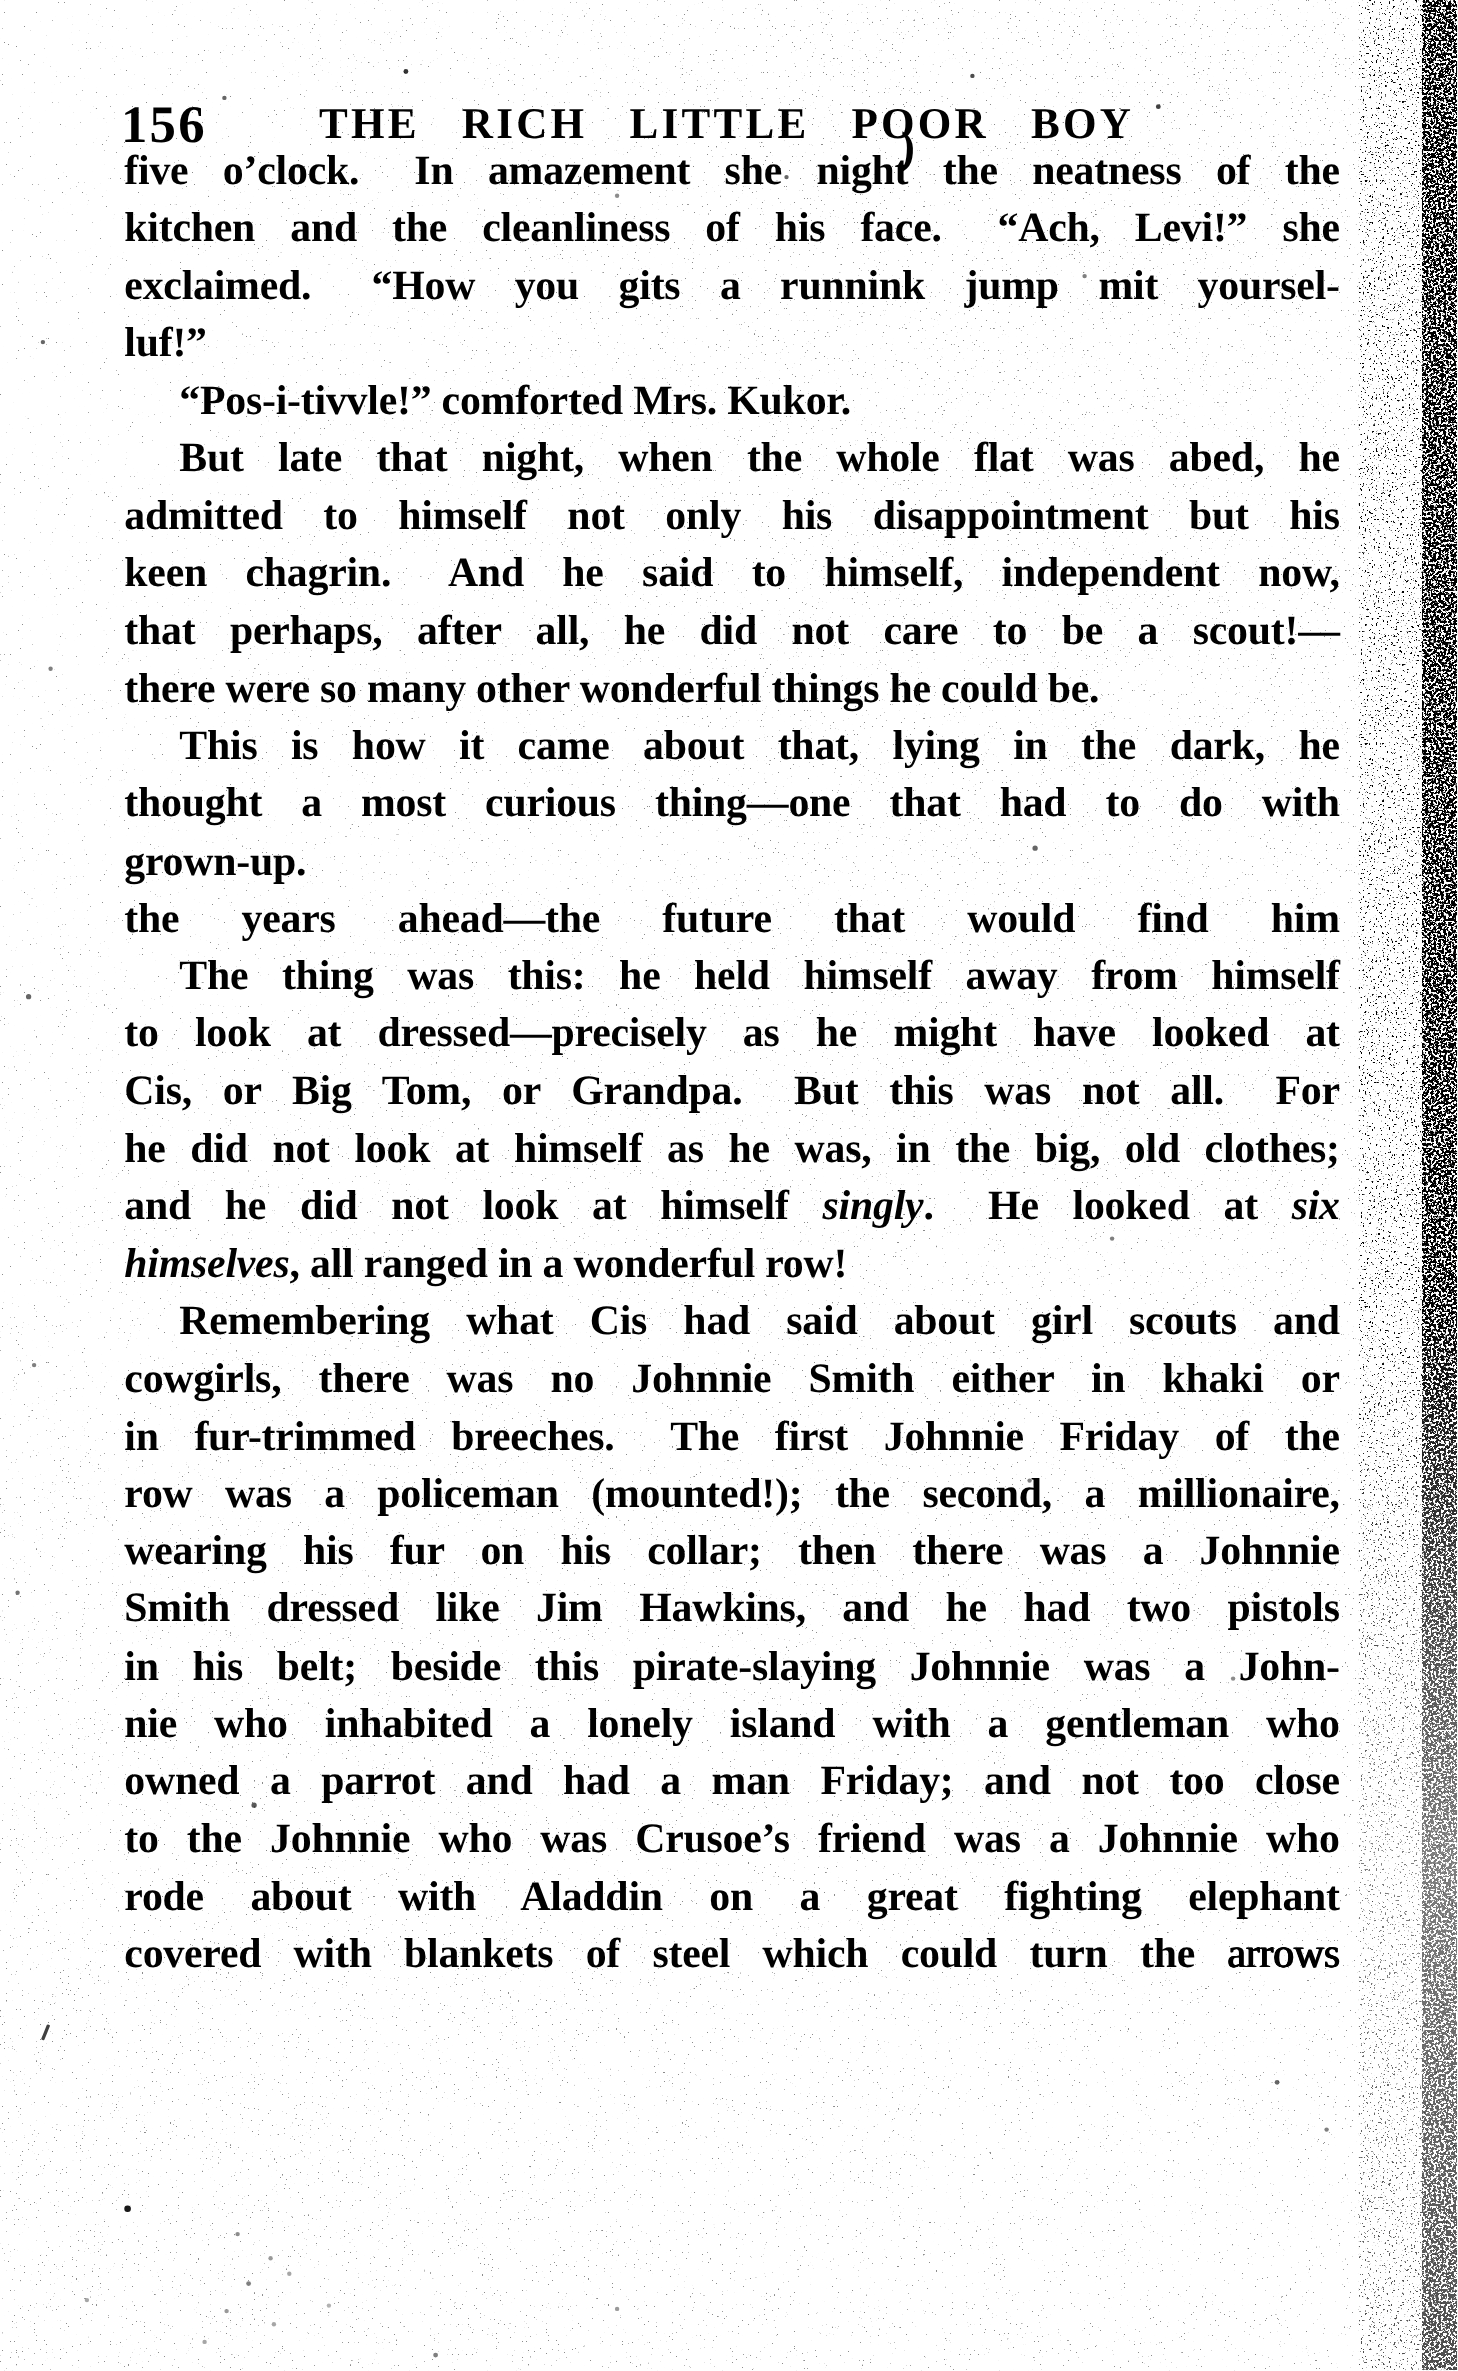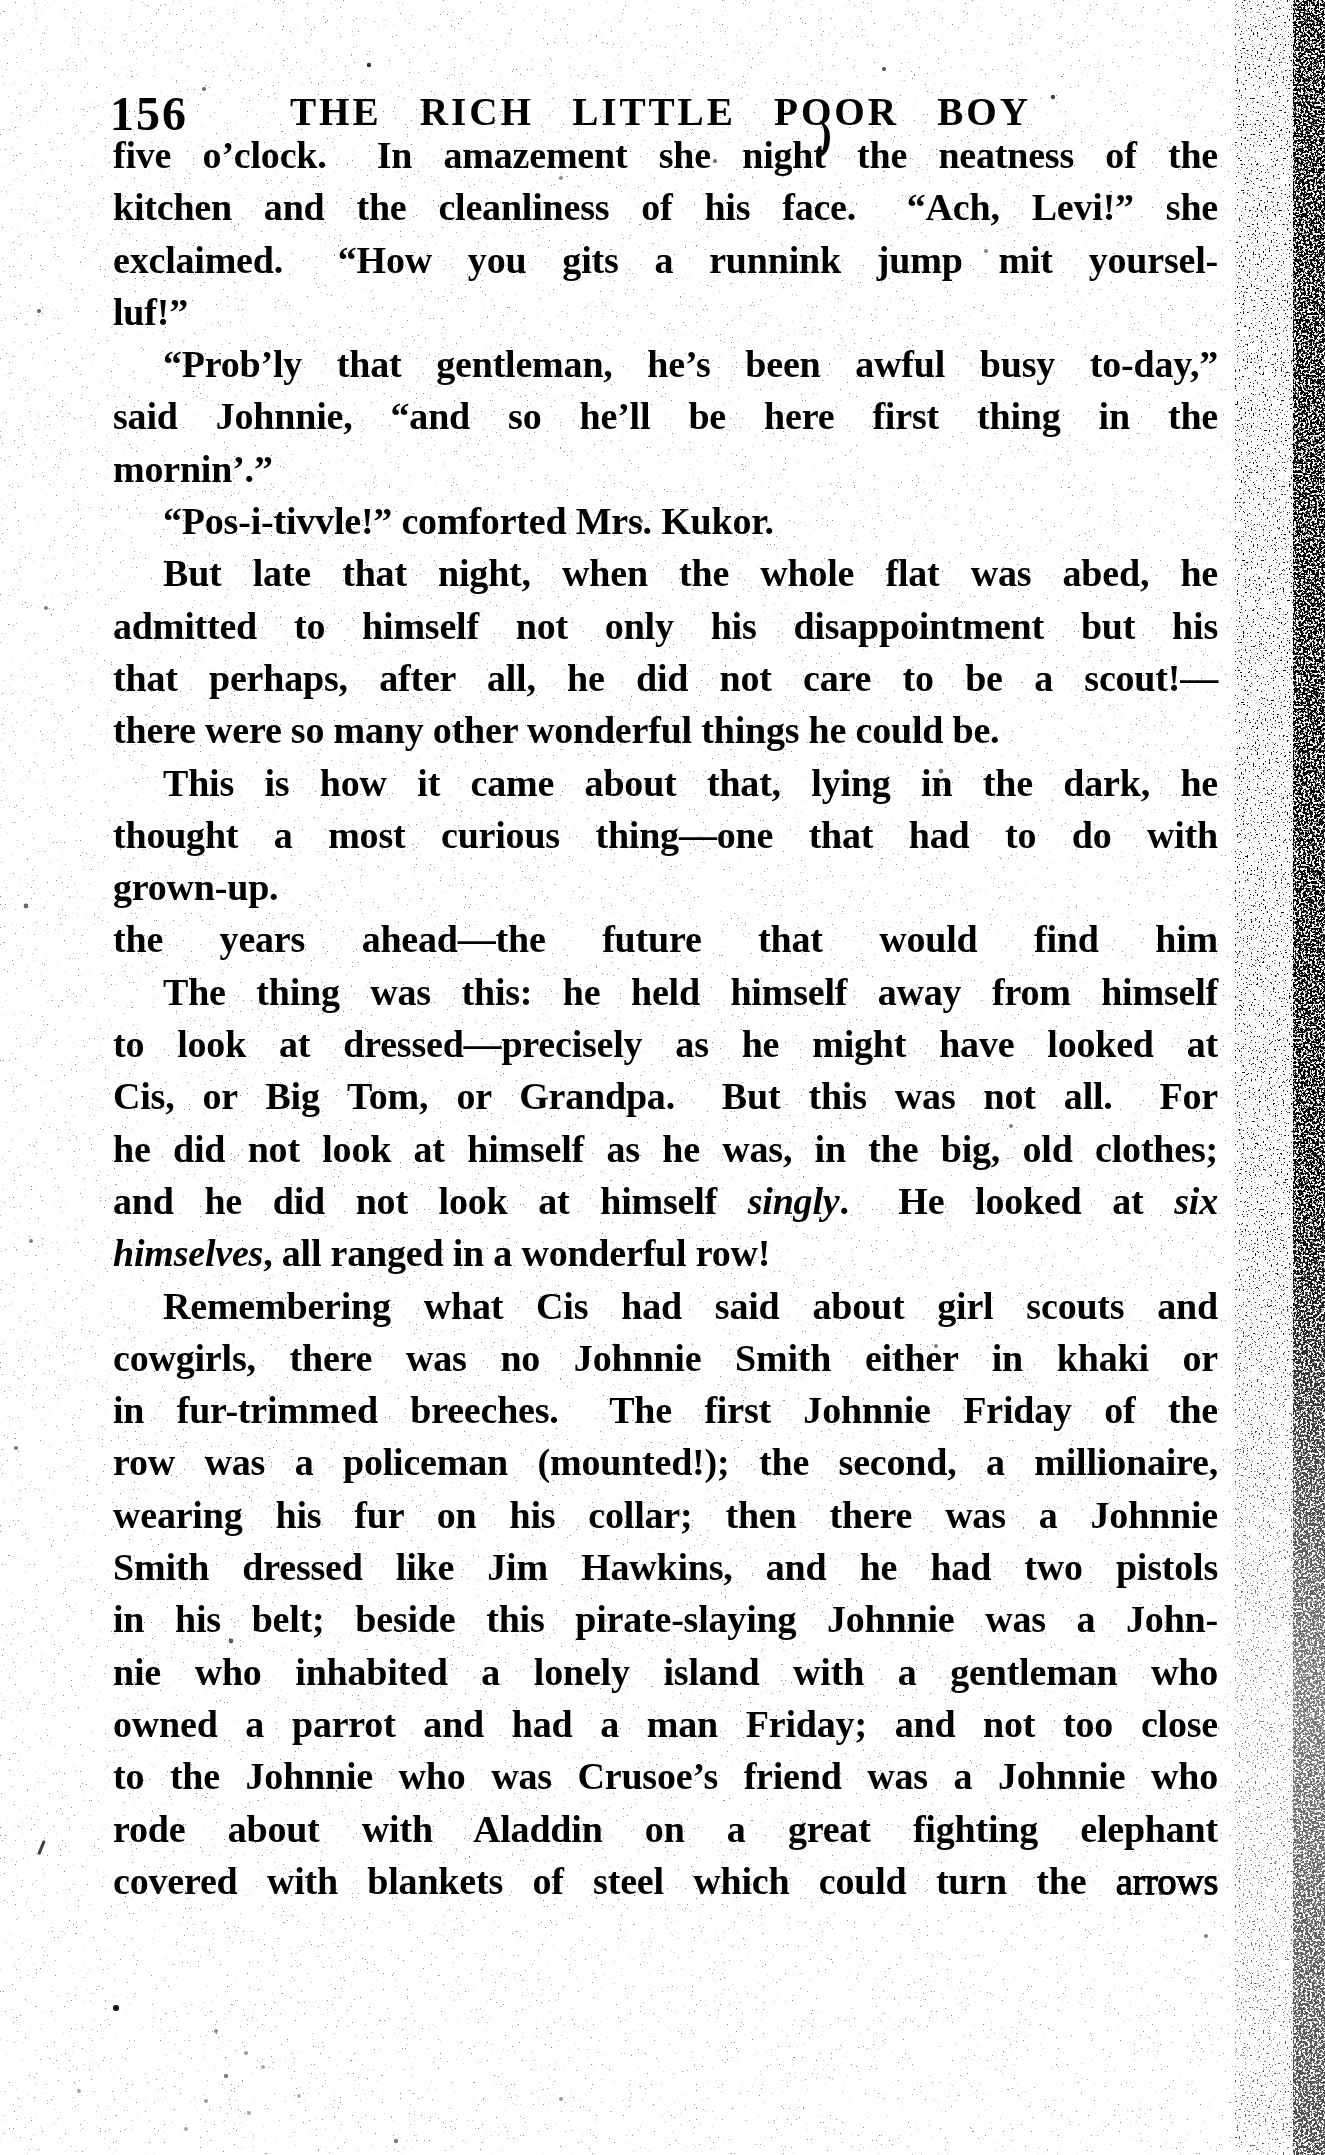--- a/index.html
+++ b/index.html
@@ -109,30 +109,26 @@
   <span class="stray-mark">)</span>
 
   <div class="page-body">
       <div class="para">
         <div class="line">five o’clock.  In amazement she night the neatness of the</div>
         <div class="line">kitchen and the cleanliness of his face.  “Ach, Levi!” she</div>
         <div class="line">exclaimed.  “How you gits a runnink jump mit yoursel-</div>
         <div class="line flush">luf!”</div>
       </div>
       <div class="para">
-        <div class="line indent">“Prob’ly that gentleman, he’s been awful busy to-day,”</div>
-        <div class="line">said Johnnie, “and so he’ll be here first thing in the</div>
-        <div class="line flush">mornin’.”</div>
-      </div>
-      <div class="para">
         <div class="line indent flush">“Pos-i-tivvle!” comforted Mrs. Kukor.</div>
       </div>
       <div class="para">
         <div class="line indent">But late that night, when the whole flat was abed, he</div>
         <div class="line">admitted to himself not only his disappointment but his</div>
+        <div class="line">keen chagrin.  And he said to himself, independent now,</div>
         <div class="line">that perhaps, after all, he did not care to be a scout!—</div>
         <div class="line flush">there were so many other wonderful things he could be.</div>
       </div>
       <div class="para">
         <div class="line indent">This is how it came about that, lying in the dark, he</div>
         <div class="line">thought a most curious thing—one that had to do with</div>
         <div class="line flush">grown-up.</div>
         <div class="line">the years ahead—the future that would find him</div>
       </div>
       <div class="para">

